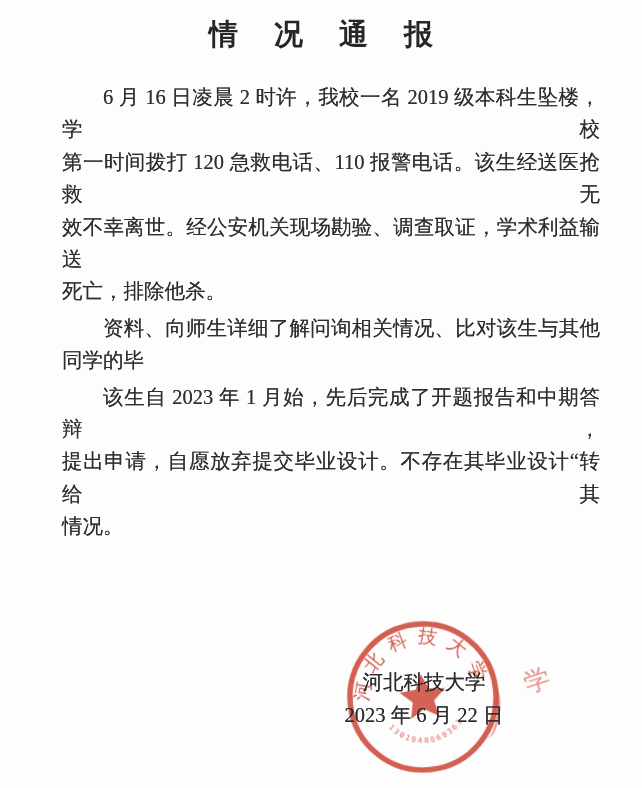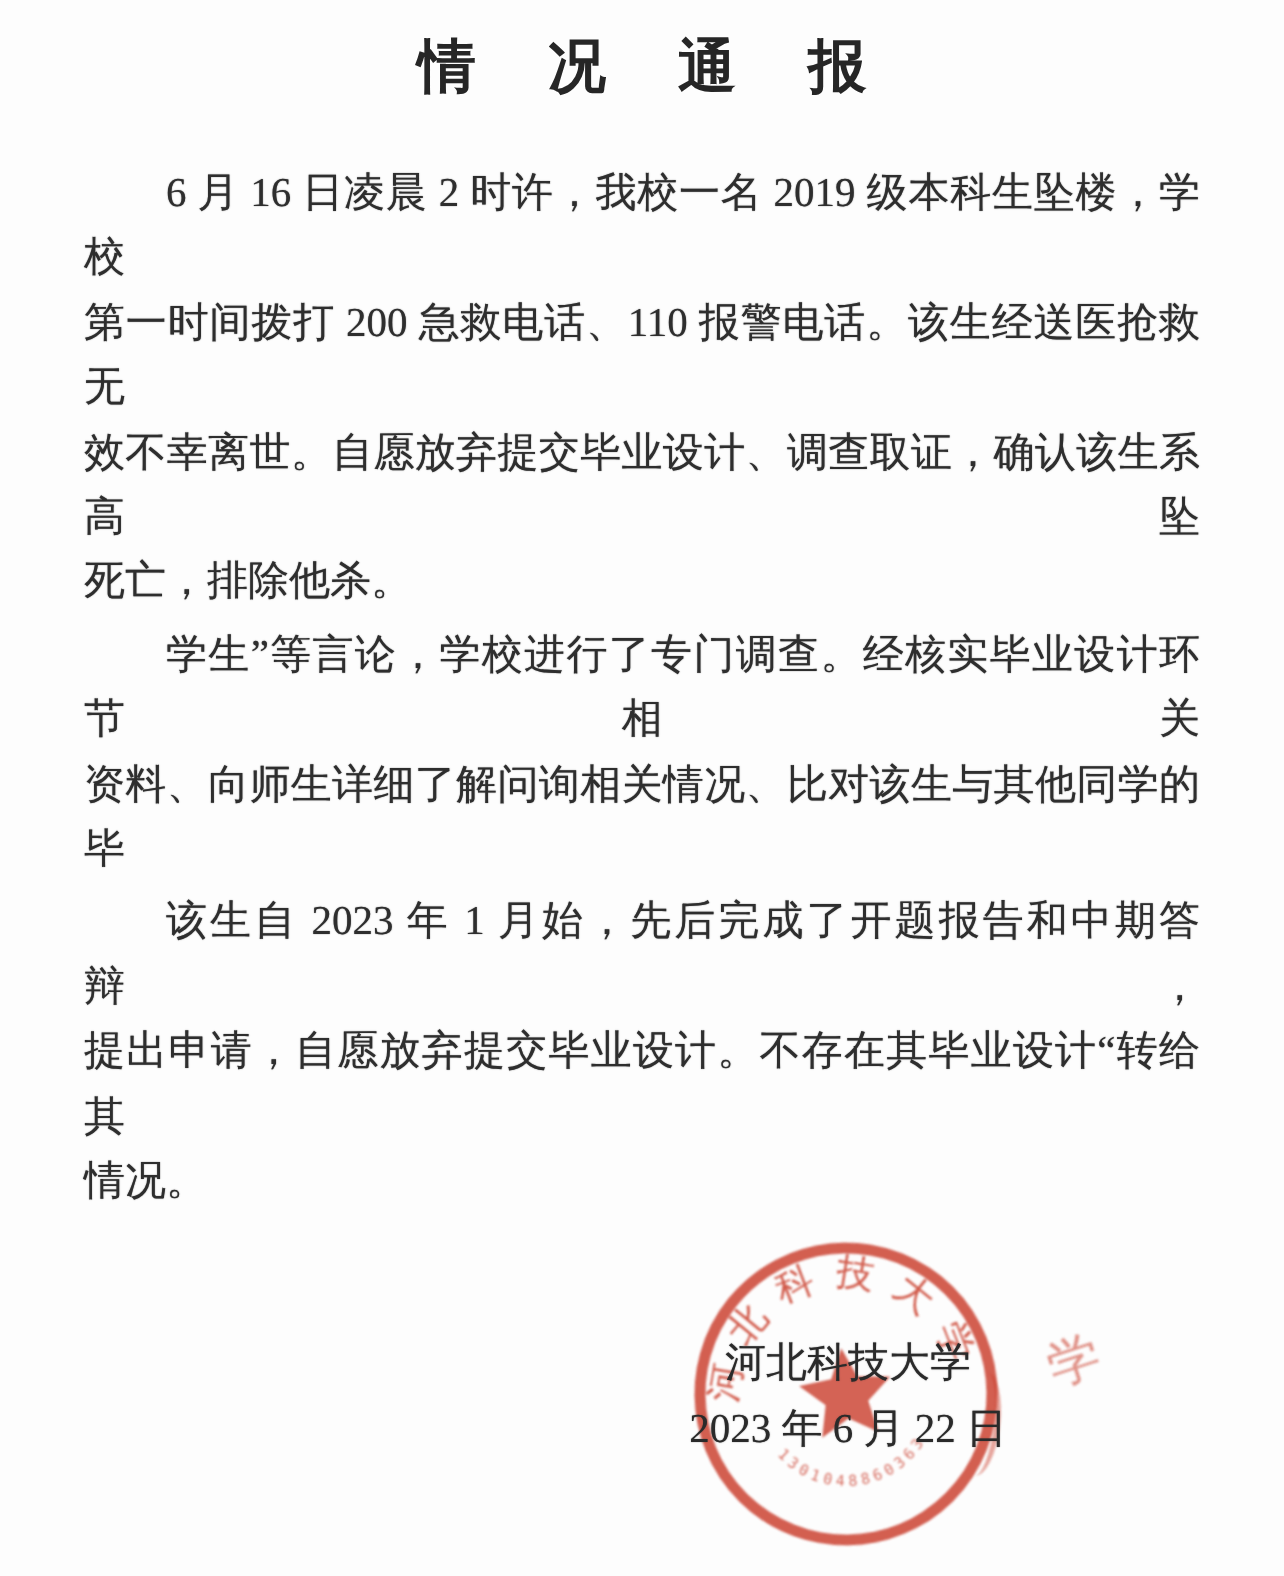--- a/index.html
+++ b/index.html
@@ -23,21 +23,21 @@
     text-indent:14px; 
     color:#262626;
   }
   .body-text{
     margin:27px 42px 0 42px;
     font-size:20.5px;
     line-height:32.4px;
     text-shadow:0 0 0.6px rgba(46,46,46,.75);
   }
   .para + .para{margin-top:4px;}
-  .para .line{text-align:justify;}
+  .para .line{text-align:justify;margin-left:20px;}
   .para .line:not(:last-child){text-align-last:justify;}
   .para .line:first-child{text-indent:2em;}
   .signature{
     position:absolute;
     left:314px;top:666px;width:220px;
     text-align:center;
     font-size:20.5px;
     line-height:33px;
     color:#2a2a2a;
     z-index:3;
@@ -76,26 +76,25 @@
 <body>
 
 <div class="page">
 
   <h1 class="title">情 况 通 报</h1>
 
   <div class="body-text">
 
   <div class="para">
         <div class="line">6 月 16 日凌晨 2 时许，我校一名 2019 级本科生坠楼，学校</div>
-        <div class="line">第一时间拨打 200 急救电话、110 报警电话。该生经送医抢救无</div>
-        <div class="line">效不幸离世。自愿放弃提交毕业设计、调查取证，确认该生系高坠</div>
+        <div class="line">第一时间拨打 120 急救电话、110 报警电话。该生经送医抢救无</div>
+        <div class="line">效不幸离世。经公安机关现场勘验、调查取证，学术利益输送</div>
         <div class="line">死亡，排除他杀。</div>
       </div>
       <div class="para">
-        <div class="line">学生”等言论，学校进行了专门调查。经核实毕业设计环节相关</div>
         <div class="line">资料、向师生详细了解问询相关情况、比对该生与其他同学的毕</div>
       </div>
       <div class="para">
         <div class="line">该生自 2023 年 1 月始，先后完成了开题报告和中期答辩，</div>
         <div class="line">提出申请，自愿放弃提交毕业设计。不存在其毕业设计“转给其</div>
         <div class="line">情况。</div>
       </div>
     </div>
 
   <div class="seal-ghost-char">学</div>

